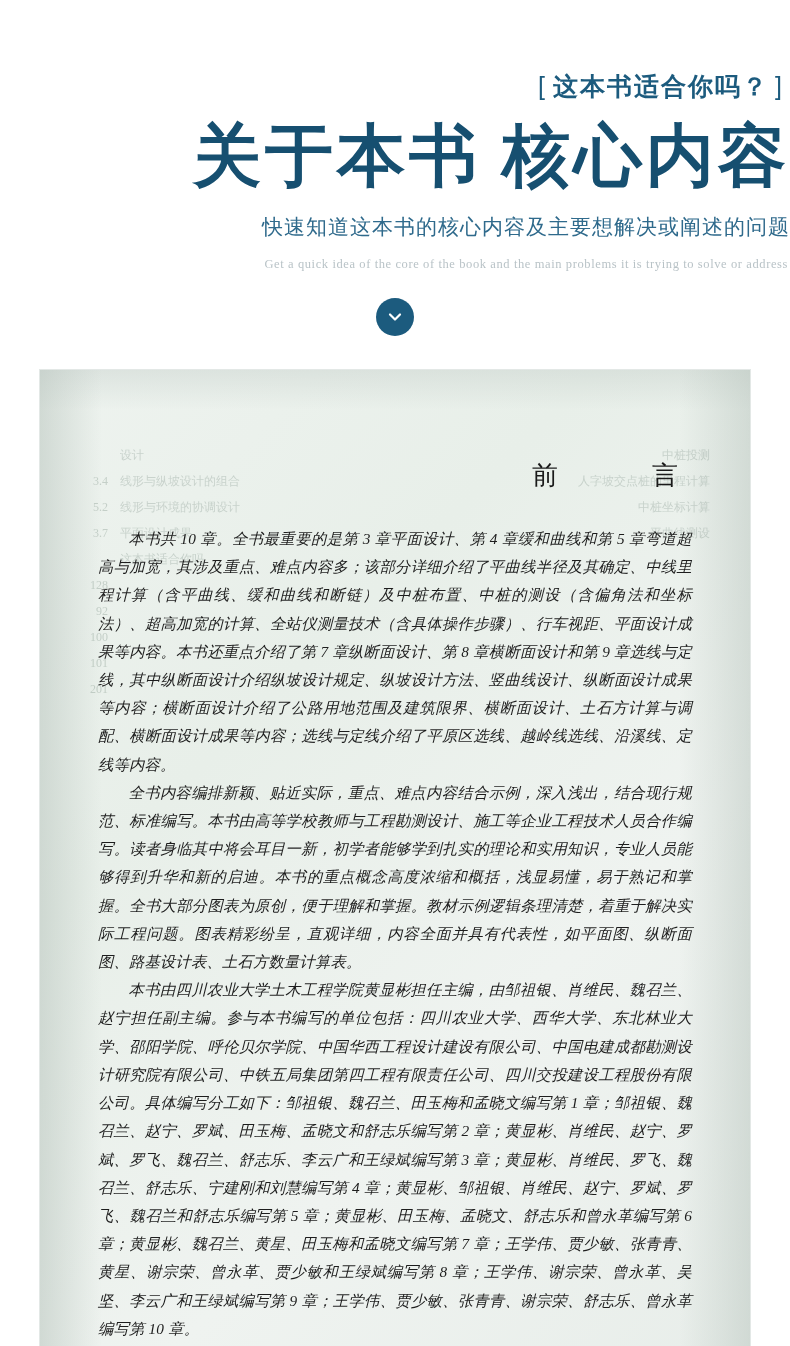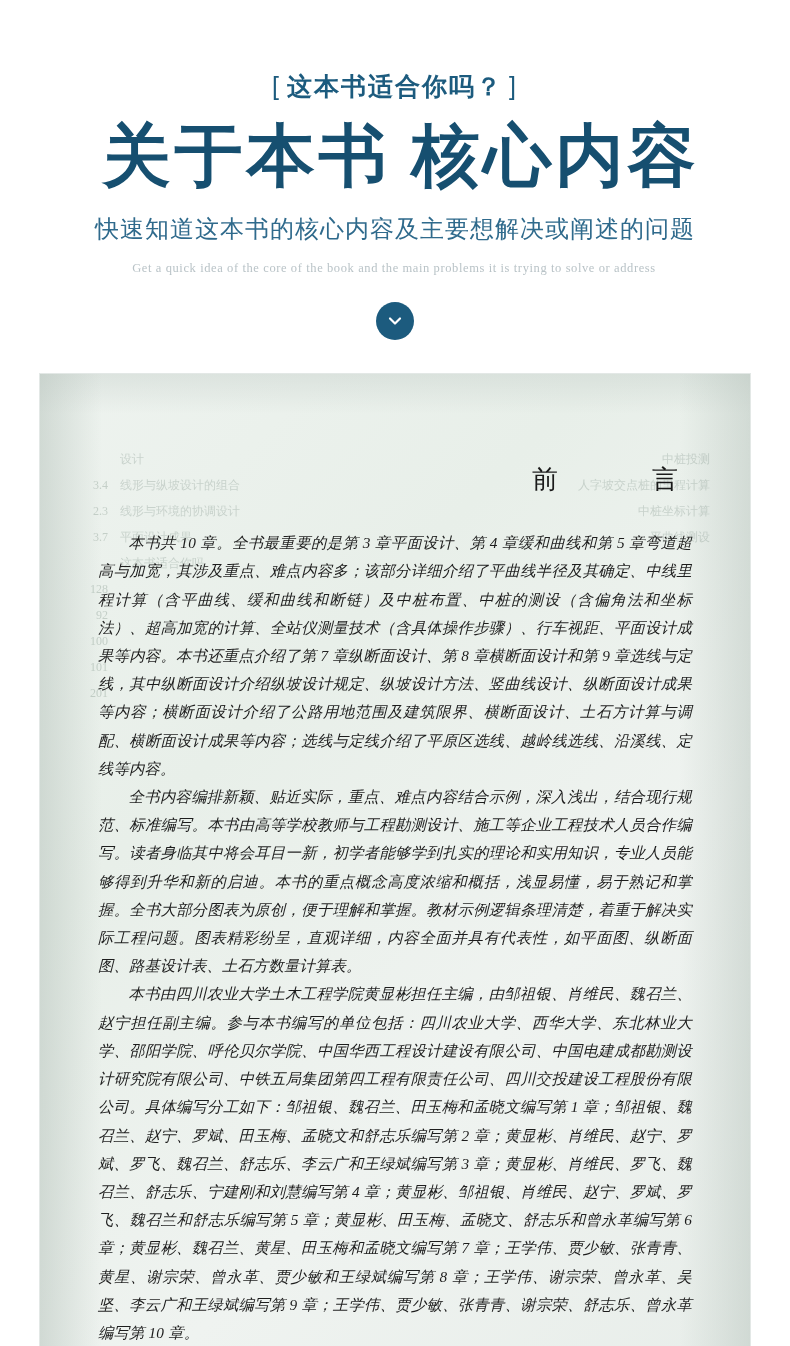--- a/index.html
+++ b/index.html
@@ -12,21 +12,21 @@
     height: 1346px;
     font-family: "Liberation Sans", sans-serif;
     overflow: hidden;
     position: relative;
   }
 
   
   .header {
     width: 790px;
     padding-top: 74px;
-    text-align: center;
+    text-align: right;
     background: #ffffff;
   }
 
   .eyebrow {
     font-family: "Liberation Sans", sans-serif;
     font-size: 25px;
     letter-spacing: 2px;
     color: #1c5b7e;
     font-weight: bold;
     line-height: 1;
@@ -45,21 +45,21 @@
     font-weight: bold;
     color: #164f70;
     letter-spacing: 4px;
     line-height: 1.05;
     margin: 0 0 20px 12px;
     white-space: pre;
   }
 
   .subtitle {
     font-family: "Liberation Sans", sans-serif;
-    font-size: 24px;
+    font-size: 21px;
     color: #2f6a8c;
     letter-spacing: 1px;
     margin: 0 0 14px 0;
     line-height: 1.4;
   }
 
   .subtitle-en {
     font-family: "Liberation Serif", serif;
     font-size: 12.5px;
     color: #b9c3c7;
@@ -211,21 +211,21 @@
         <span class="ghost-num"></span>
         <span class="ghost-mid">设计</span>
         <span>中桩投测</span>
       </div>
       <div class="ghost-row">
         <span class="ghost-num">3.4</span>
         <span class="ghost-mid">线形与纵坡设计的组合</span>
         <span>人字坡交点桩的里程计算</span>
       </div>
       <div class="ghost-row">
-        <span class="ghost-num">2.3</span>
+        <span class="ghost-num">5.2</span>
         <span class="ghost-mid">线形与环境的协调设计</span>
         <span>中桩坐标计算</span>
       </div>
       <div class="ghost-row">
         <span class="ghost-num">3.7</span>
         <span class="ghost-mid">平面设计成果</span>
         <span>平曲线测设</span>
       </div>
       <div class="ghost-row">
         <span class="ghost-num"></span>

